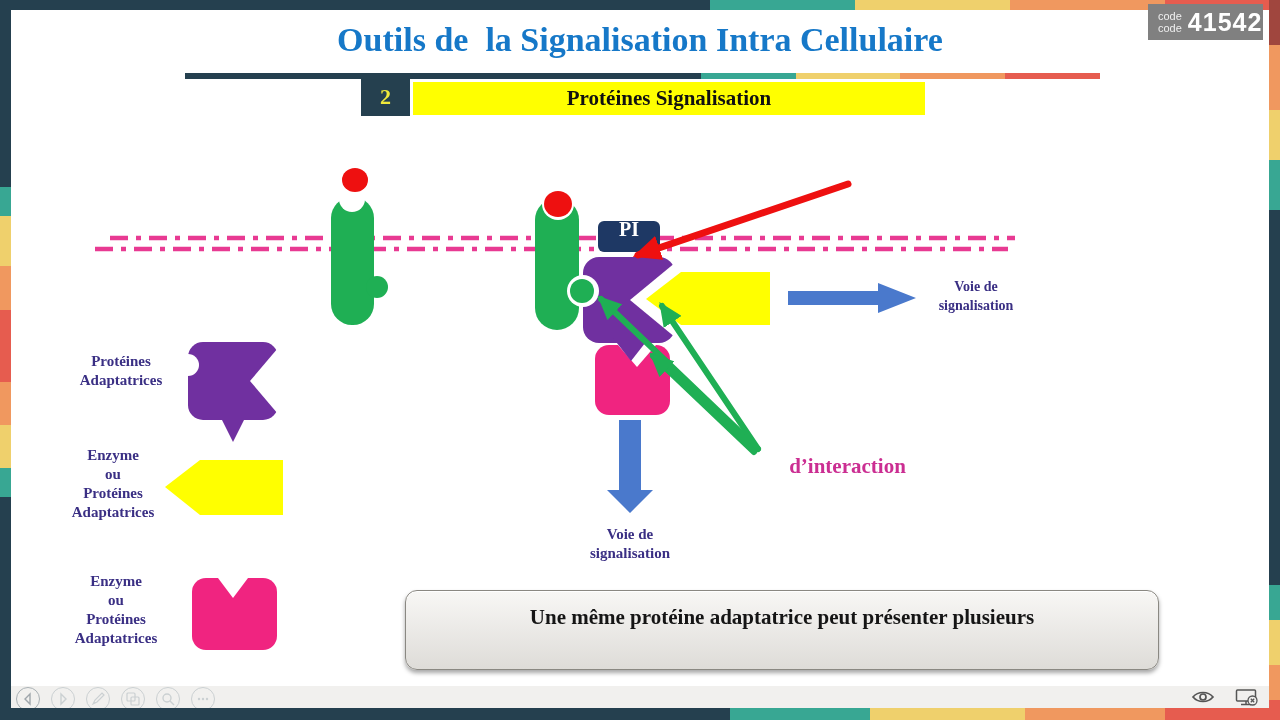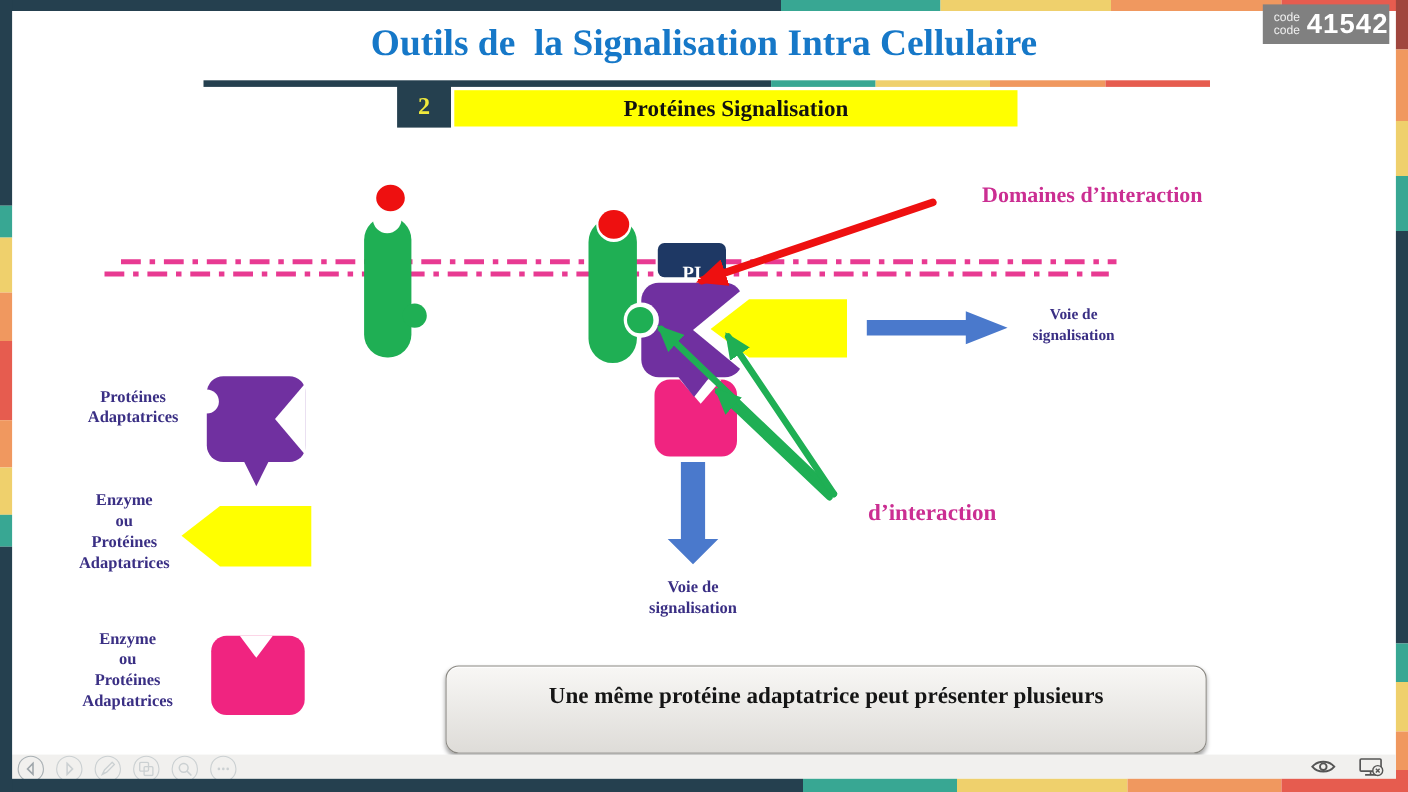--- a/index.html
+++ b/index.html
@@ -22,24 +22,24 @@
   
   .mag{color:#CB2E92;font-weight:bold;text-align:center;}
   .ind{color:#3A2F84;font-weight:bold;text-align:center;}
   .dm{left:848px;top:164px;width:290px;font-size:20px;line-height:29px;}
   .dp{left:740px;top:452px;width:215px;font-size:21px;line-height:29px;}
   .vr{left:920px;top:277px;width:112px;font-size:14px;line-height:19px;}
   .vb{left:573px;top:525px;width:114px;font-size:15px;line-height:19px;}
   .la{left:66px;top:352px;width:110px;font-size:15px;line-height:19px;}
   .le1{left:58px;top:446px;width:110px;font-size:15px;line-height:19px;}
   .le2{left:60px;top:572px;width:112px;font-size:15px;line-height:19px;}
-  .pi-label{left:598px;top:236px;width:62px;font-size:17px;font-weight:bold;color:#fff;
+  .pi-label{left:598px;top:216px;width:62px;font-size:20px;font-weight:bold;color:#fff;
             text-align:center;line-height:26px;}
   
-  .note{left:405px;top:605px;width:692px;height:80px;border-radius:12px;
+  .note{left:405px;top:590px;width:754px;height:80px;border-radius:12px;
         background:linear-gradient(#F8F7F5,#DEDCD8);border:1px solid #8A8882;
         box-shadow:0 3px 4px rgba(0,0,0,.35), inset 0 1px 0 #fff;
         text-align:center;padding-top:13px;box-sizing:border-box;}
   .note div{font-size:21px;font-weight:bold;color:#151515;line-height:27px;}
   
   .toolbar{left:11px;top:686px;width:1258px;height:22px;background:#F1F0EE;z-index:5;}
   .tbtn{position:absolute;top:1px;width:24px;height:24px;border-radius:50%;
         border:1.5px solid #CBD0D2;box-sizing:border-box;display:flex;align-items:center;
         justify-content:center;background:transparent;}
   .ricon{position:absolute;top:3px;}
@@ -125,21 +125,20 @@
   <div class="seg" style="left:900px;top:73px;width:105px;height:6px;background:#F0985F;"></div>
   <div class="seg" style="left:1005px;top:73px;width:95px;height:6px;background:#E65C4F;"></div>
 </div>
 
 <div class="abs num-box">2</div>
 <div class="abs banner">Protéines Signalisation</div>
 
 <div class="abs pi-label" style="z-index:2;">PI</div>
 
 <div class="abs mag dm" style="z-index:2;">
-  <div>Domaines d’interaction</div>
 </div>
 <div class="abs mag dp" style="z-index:2;">
   <div>d’interaction</div>
 </div>
 <div class="abs ind vr" style="z-index:2;">
   <div>Voie de</div>
   <div>signalisation</div>
 </div>
 <div class="abs ind vb" style="z-index:2;">
   <div>Voie de</div>

